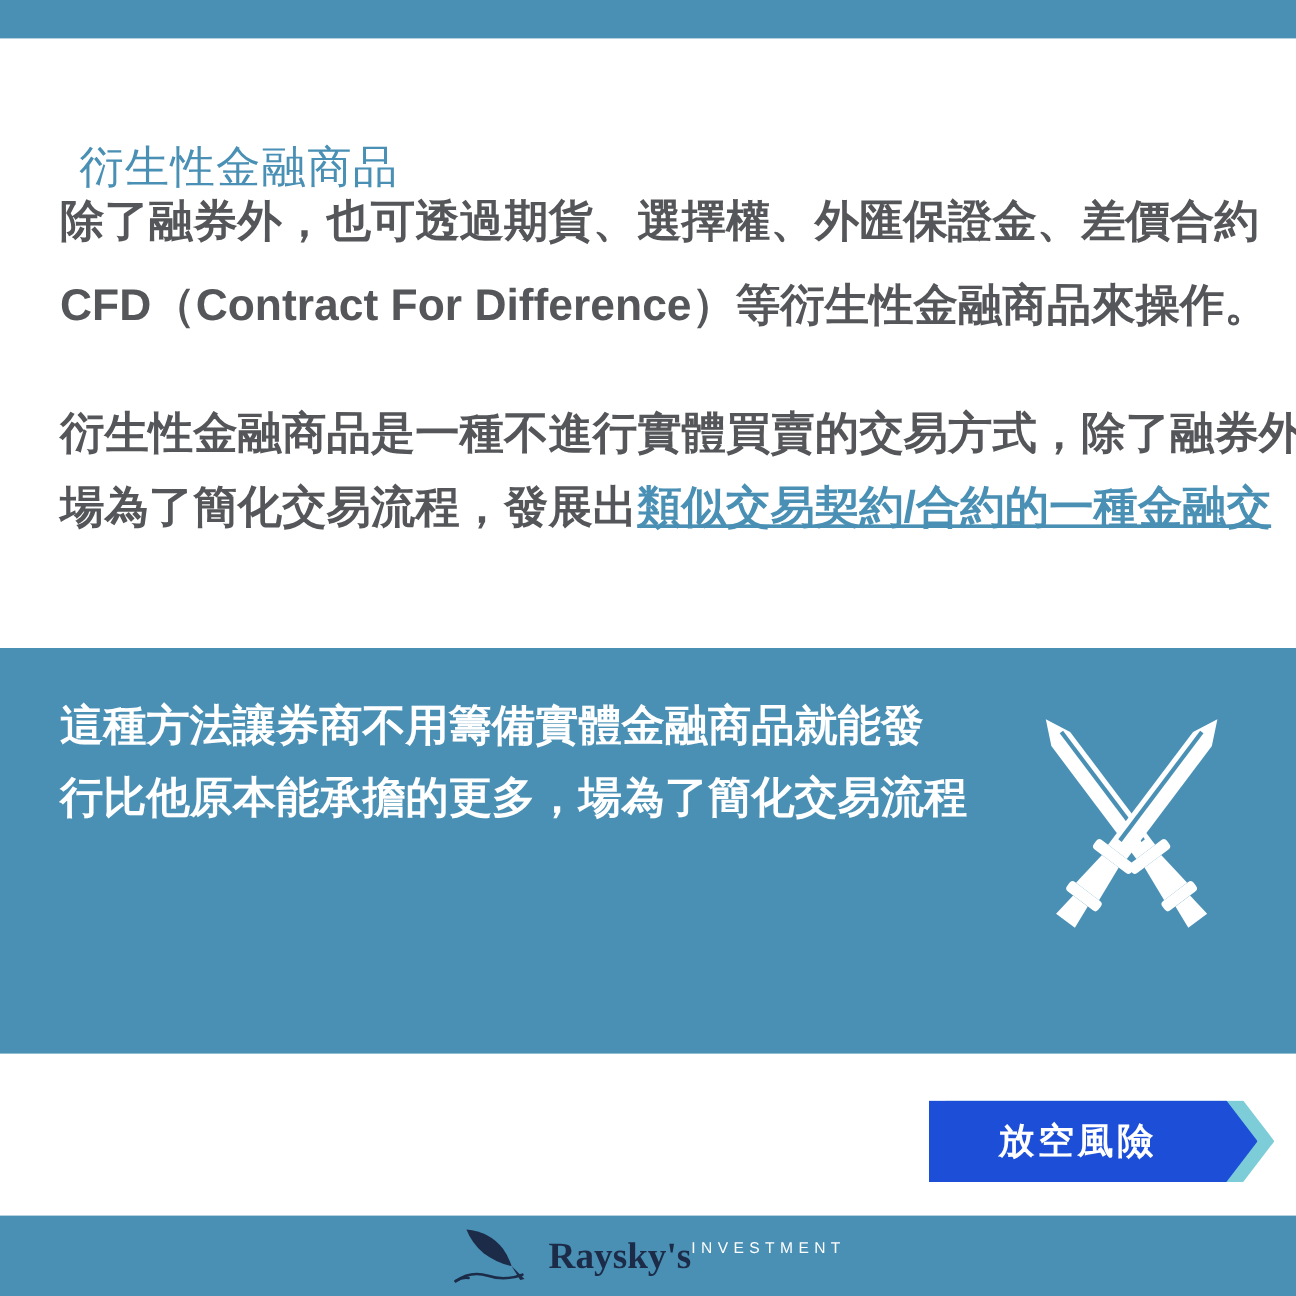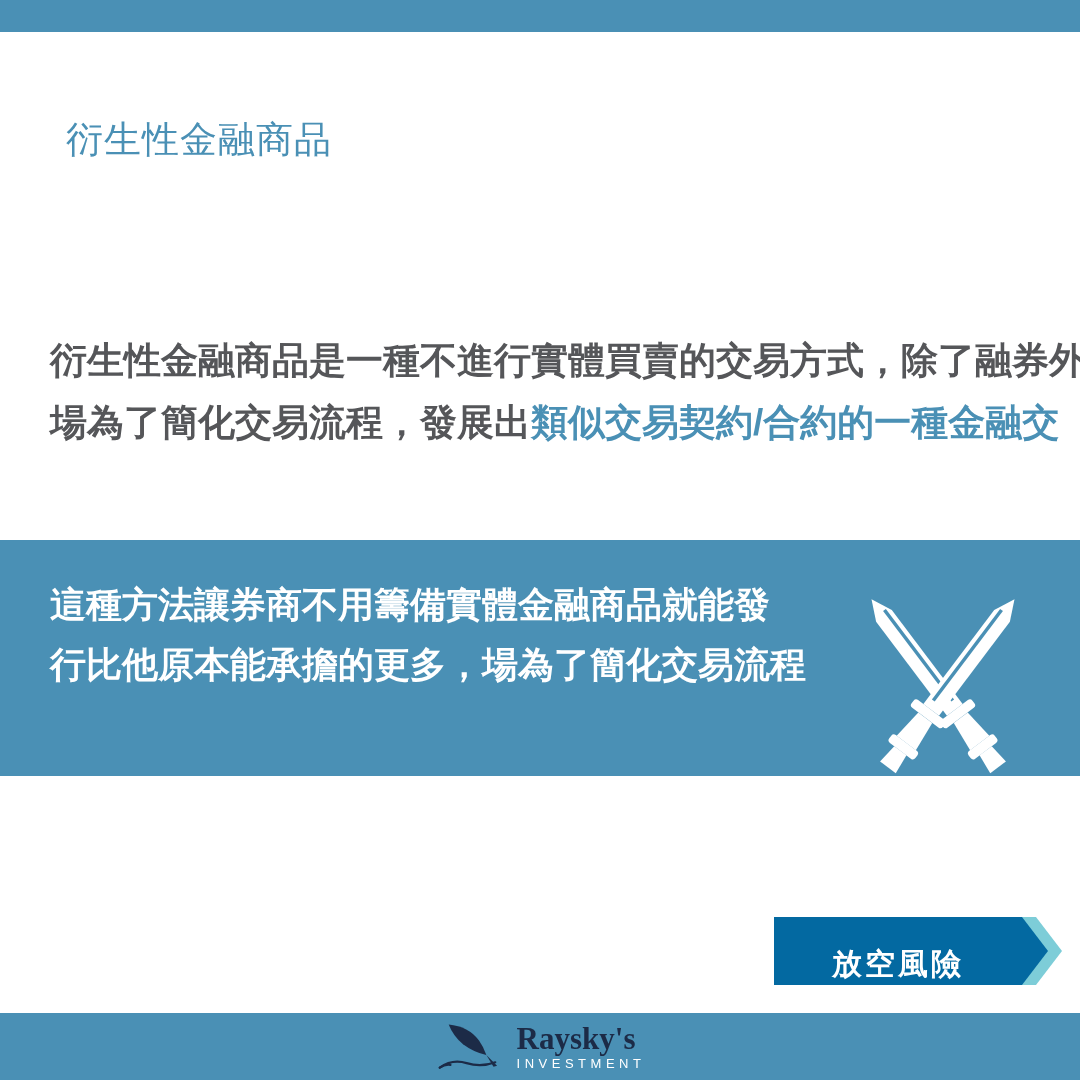--- a/index.html
+++ b/index.html
@@ -12,58 +12,62 @@
 
   
   .title { position: absolute; left: 66px; top: 78px; font-size: 37px; font-weight: 400;
            color: #4A90B5; letter-spacing: 1px; margin-top: 37px; }
 
   
   .para { position: absolute; left: 50px; width: 1000px; color: #555659; font-weight: 700; }
   .para .line { white-space: nowrap; }
   .para1 { top: 150px; font-size: 37px; line-height: 70px; }
   .para2 { top: 330px; font-size: 37px; line-height: 62px; }
-  .seg.hl { color: #4A90B5; }
+  .seg.hl { color: #4A90B5; text-decoration: underline; }
 
   
-  .banner { position: absolute; left: 0; top: 540px; width: 1080px; height: 236px; background: #4A90B5; }
+  .banner { position: absolute; left: 0; top: 540px; width: 1080px; height: 338px; background: #4A90B5; }
   .banner-text { position: absolute; left: 50px; top: 35px; font-size: 36px; font-weight: 700;
                  color: #ffffff; line-height: 60px; }
   .banner-text .line { white-space: nowrap; }
   .banner-icon { position: absolute; right: 28px; top: 32px; width: 218px; height: 240px; }
 
   
   .cta { position: absolute; left: 774px; top: 917px; width: 288px; height: 68px; }
   .cta .chev { position: absolute; top: 0; height: 68px; width: 274px;
                clip-path: polygon(0 0, calc(100% - 26px) 0, 100% 50%, calc(100% - 26px) 100%, 0 100%); }
   .cta .chev.back { left: 14px; background: #7DCDD8; }
-  .cta .chev.front { left: 0; background: #0369a1; display: flex; align-items: flex-end;
+  .cta .chev.front { left: 0; background: #1d4ed8; display: flex; align-items: center;
                      justify-content: center; padding-right: 26px; }
   .cta .label { color: #ffffff; font-size: 30px; font-weight: 700; letter-spacing: 3px; }
 
   
   .footer { position: absolute; left: 0; top: 1013px; width: 1080px; height: 67px; background: #4A90B5;
             display: flex; align-items: center; justify-content: center; }
   .logo { display: flex; align-items: center; gap: 8px; }
   .logo-icon { width: 74px; height: 52px; }
-  .logo-text { display: flex; flex-direction: column; align-items: flex-start; }
+  .logo-text { display: flex; flex-direction: row; align-items: flex-start; }
   .brand-name { font-family: "Liberation Serif", serif; font-size: 31px; font-weight: 700;
                 color: #1C2B47; line-height: 32px; }
   .brand-sub { font-size: 13px; font-weight: 400; letter-spacing: 4.5px; color: #ffffff;
                margin-top: 1px; }
 </style>
 </head>
 <body>
 
 <div class="page">
 
   <div class="topbar"></div>
 
   <div class="title">衍生性金融商品</div>
 
+  <div class="para para1">
+    <div class="line">除了融券外，也可透過期貨、選擇權、外匯保證金、差價合約</div>
+    <div class="line">CFD（Contract For Difference）等衍生性金融商品來操作。</div>
+  </div>
 
   <div class="para para2">
     <div class="line">
       <span class="seg">衍生性金融商品是一種不進行實體買賣的交易方式，除了融券外</span>
     </div>
     <div class="line">
       <span class="seg">場為了簡化交易流程，發展出</span><span class="seg hl">類似交易契約/合約的一種金融交</span>
     </div>
   </div>
 

